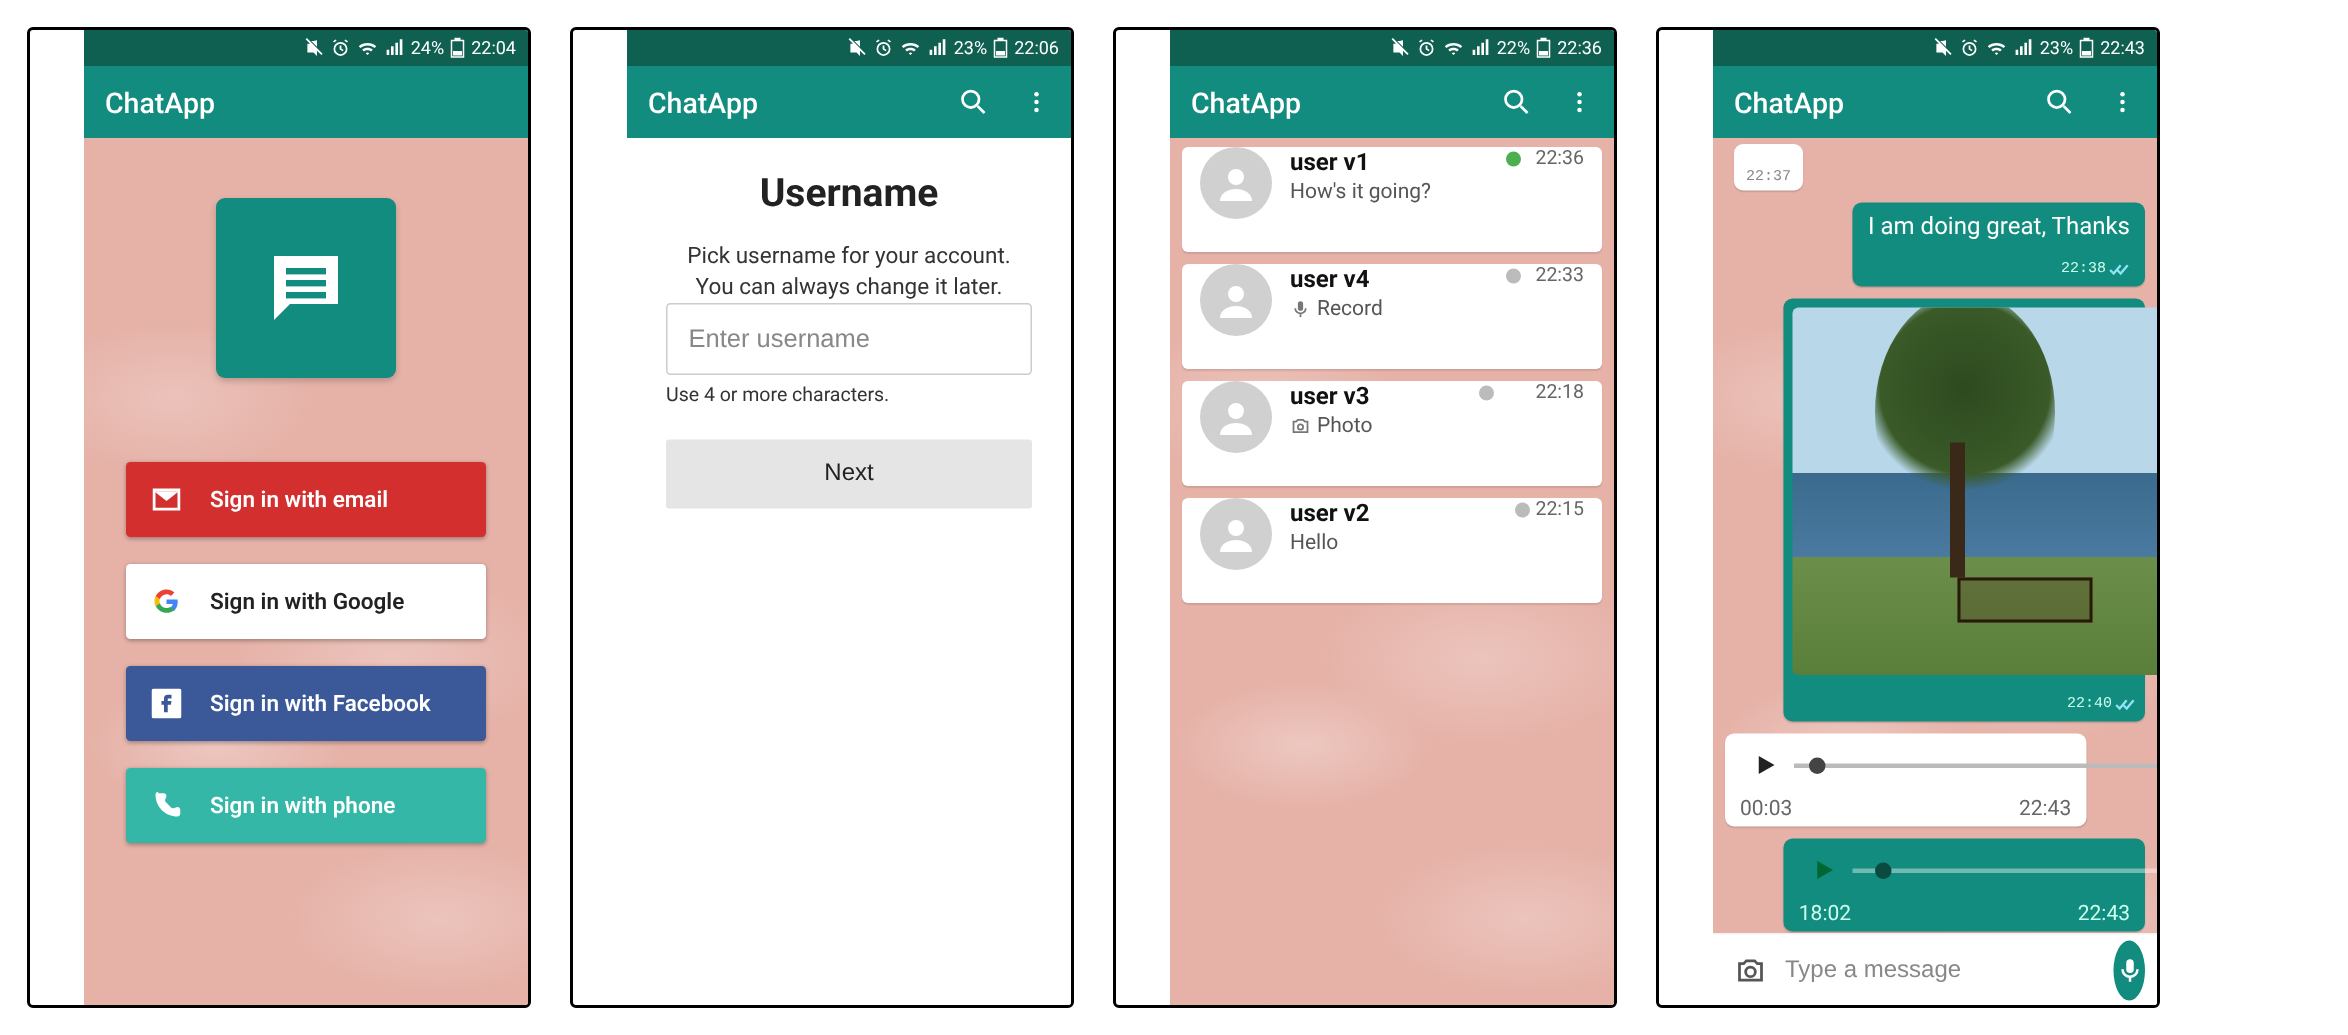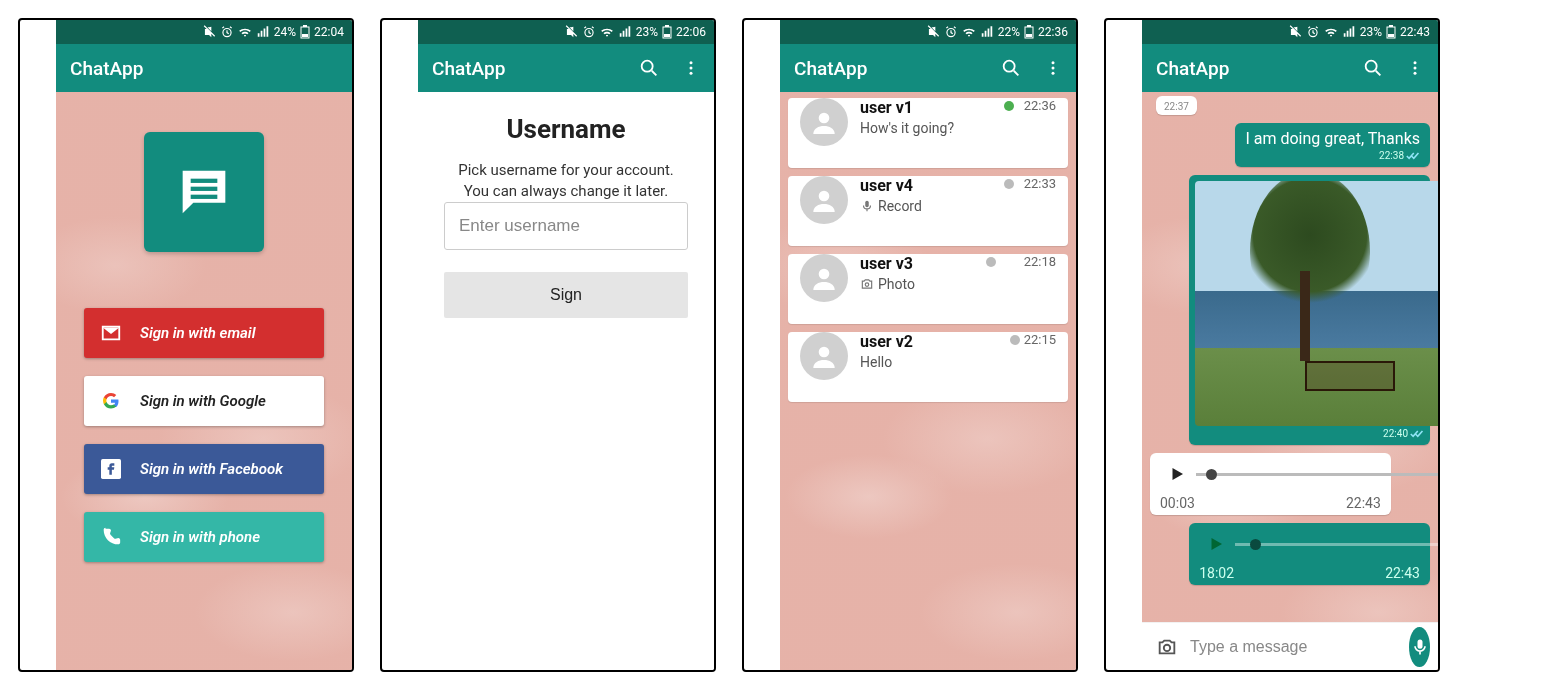--- a/index.html
+++ b/index.html
@@ -65,21 +65,20 @@
   .logo-box {
     width: 120px; height:120px; background:#128c7e; border-radius:6px;
     margin: 40px auto 0; display:flex; align-items:center; justify-content:center;
     box-shadow: 0 2px 4px rgba(0,0,0,.2);
   }
   .btn-stack { display:flex; flex-direction:column; gap:18px; padding: 0 28px; margin-top: 56px;}
   .signin-btn {
     height: 50px; border-radius: 3px; display:flex; align-items:center;
     padding: 0 16px; color:#fff; font-size:15px; font-weight:600; gap:18px;
     box-shadow: 0 1px 3px rgba(0,0,0,.3);
-    font-style: italic;
   }
   .ic { width:22px; height:22px; display:flex; align-items:center; justify-content:center; flex-shrink:0;}
   .btn-red { background:#d32f2f; }
   .btn-fb { background:#3b5998; }
   .btn-google { background:#fff; color:#222; }
   .btn-green { background:#34b7a7; }
 
   
   .s2 { padding: 22px 26px; }
   .s2 h1 { text-align:center; font-size:26px; font-weight:700; color:#222; }
@@ -108,21 +107,21 @@
   .chat-row .meta { display:flex; flex-direction:column; align-items:flex-end; gap:6px;}
   .chat-row .time { font-size:13px; color:#666;}
   .dot { width:10px;height:10px;border-radius:50%;}
   .dot-green{background:#4caf50;}
   .dot-grey{background:#bbb;}
 
   
   .s4 { display:flex; flex-direction:column; height:100%;}
   .messages { flex:1; padding:4px 8px 8px; display:flex; flex-direction:column; gap:8px; overflow:hidden;}
   .bubble { border-radius:6px; padding:6px 10px; position:relative; max-width:86%; box-shadow:0 1px 1px rgba(0,0,0,.15);}
-  .bubble .ts { font-size:10px; text-align:right; margin-top:2px;}
+  .bubble .ts { font-size:10px; text-align:right; margin-top:14px;font-family:Liberation Mono, monospace;}
   .bubble.in { background:#fff; align-self:flex-start; color:#222;}
   .bubble.out { background:#128c7e; align-self:flex-end; color:#fff;}
   .bubble.out .ts { color:#cfe; display:flex; gap:2px; justify-content:flex-end; align-items:center;}
   .bubble.tsonly { padding:3px 8px; align-self:flex-start;}
   .img-bubble { padding:6px; }
   .img-placeholder {
     width:250px; height:245px; border-radius:4px; position:relative; overflow:hidden;
     background: linear-gradient(to bottom, #b8d8ea 0%, #b8d8ea 45%, #3a6a8c 45%, #4a7aa0 68%, #6b8f4a 68%, #5a7f3a 100%);
   }
   .tree { position:absolute; top:-10px; left:55px; width:120px; height:160px;
@@ -274,21 +273,22 @@
             <circle cx="12" cy="12" r="2"></circle>
             <circle cx="12" cy="19" r="2"></circle>
           </svg>
         </span>
     </div>
   </div>
   <div class="content bg-white s2">
     <h1>Username</h1>
     <p class="desc">Pick username for your account. You can always change it later.</p>
     <input type="text" placeholder="Enter username" style="">
-    <button class="next-btn">Sign</button>
+    <div class="hint">Use 4 or more characters.</div>
+    <button class="next-btn">Next</button>
   </div>
 </div>
 
 <div class="phone">
   <div class="status-bar">
     <span class="status-icons">
       <svg width="14" height="14" viewBox="0 0 24 24" fill="#fff">
           <path d="M16 21l-4-4H5V7h3l-5-5 1.4-1.4 18 18L21 20l-5-5v6zM16 3v7.6L9.4 4H12l4-1z"></path>
         </svg>
       <svg width="14" height="14" viewBox="0 0 24 24" fill="#fff">

